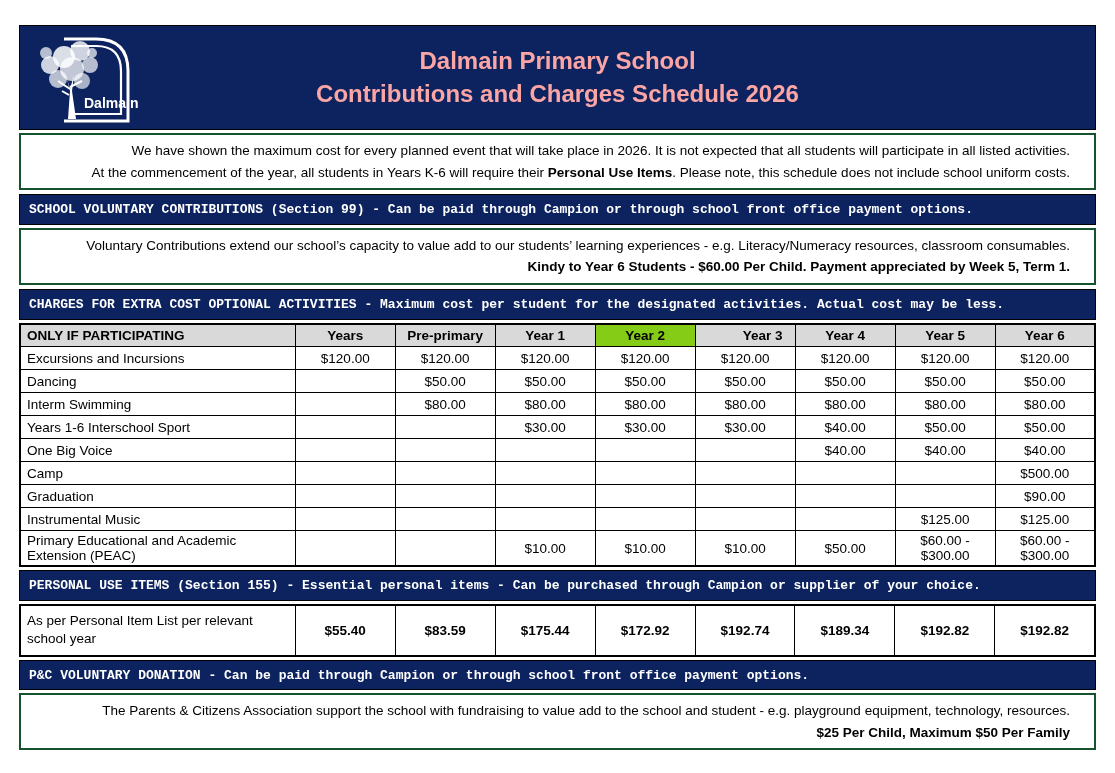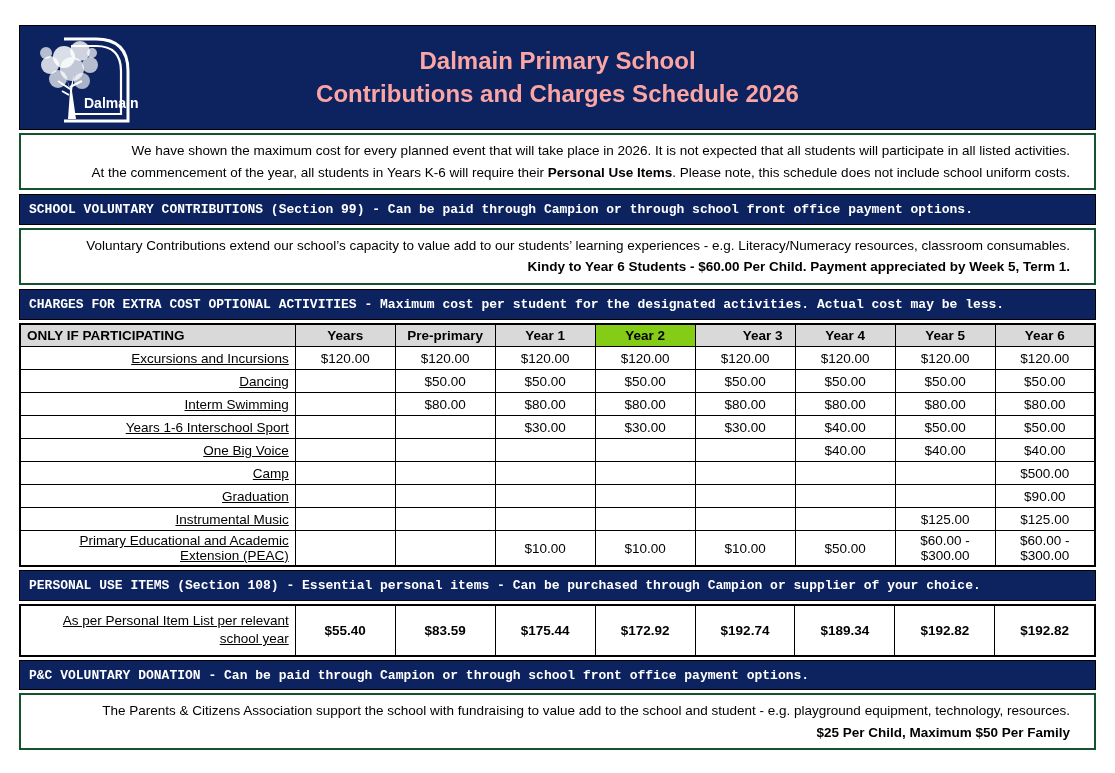--- a/index.html
+++ b/index.html
@@ -70,21 +70,21 @@
   th, td { border: 1px solid #000; padding: 2px 6px; }
   thead th {
     background: #d9d9d9;
     font-weight: bold;
     text-align: center;
     height: 23px;
     margin-left: 12px;
   }
   th.label-col, td.label-col { text-align: left; }
   tbody td { height: 23px; text-align: center; }
-  tbody td.label-col { text-align: right; text-decoration: underline; }
+  tbody td.label-col { text-align: left; }
 
   .personal-table td { height: 51px; vertical-align: middle; }
   .personal-table td.value-cell { font-weight: bold; text-align: center; }
   .personal-table td.label-col { font-weight: normal; line-height: 1.35; }
 </style>
 </head>
 <body>
 
 <div class="page">
 
@@ -249,21 +249,21 @@
           <td>$10.00</td>
           <td>$10.00</td>
           <td>$10.00</td>
           <td>$50.00</td>
           <td>$60.00 - $300.00</td>
           <td>$60.00 - $300.00</td>
         </tr>
       </tbody>
   </table>
 
-  <div class="band" style="background: rgb(13, 35, 96);">PERSONAL USE ITEMS (Section 108) - Essential personal items - Can be purchased through Campion or supplier of your choice.</div>
+  <div class="band" style="background: rgb(13, 35, 96);">PERSONAL USE ITEMS (Section 155) - Essential personal items - Can be purchased through Campion or supplier of your choice.</div>
   <table class="personal-table">
     <colgroup id="personal-colgroup">
         <col class="c-label">
         <col class="c-val">
         <col class="c-val">
         <col class="c-val">
         <col class="c-val">
         <col class="c-val">
         <col class="c-val">
         <col class="c-val">

